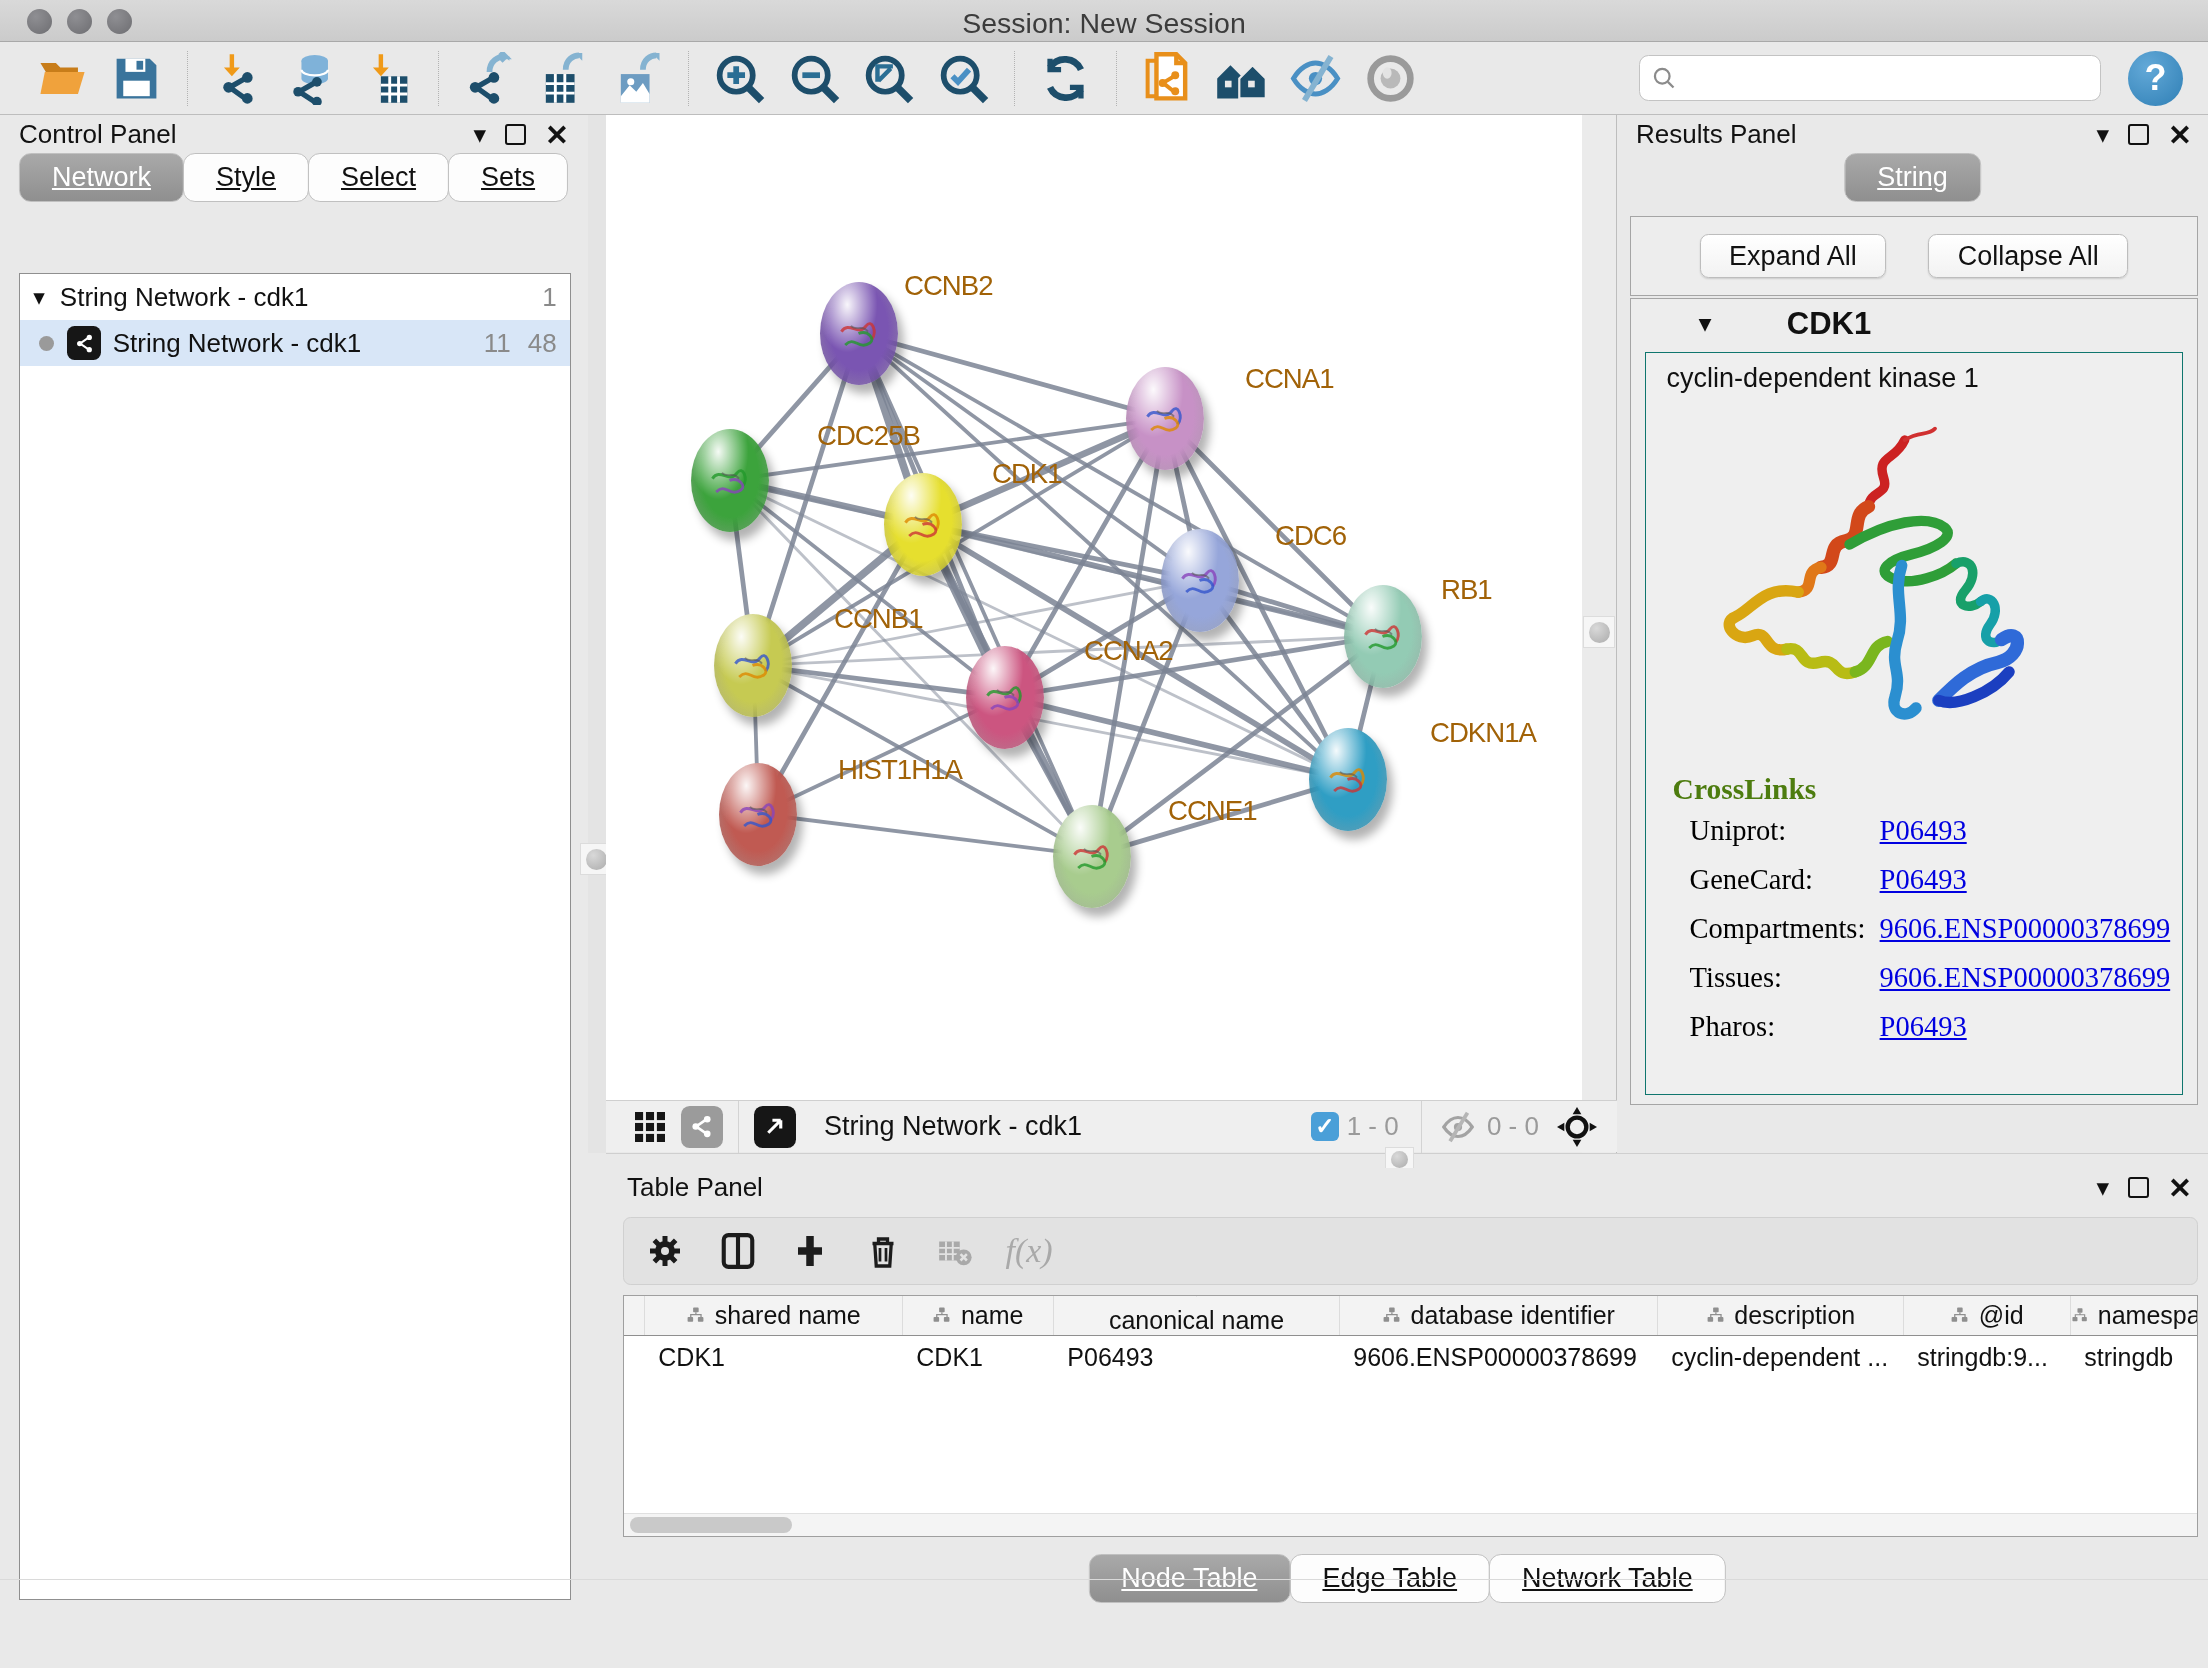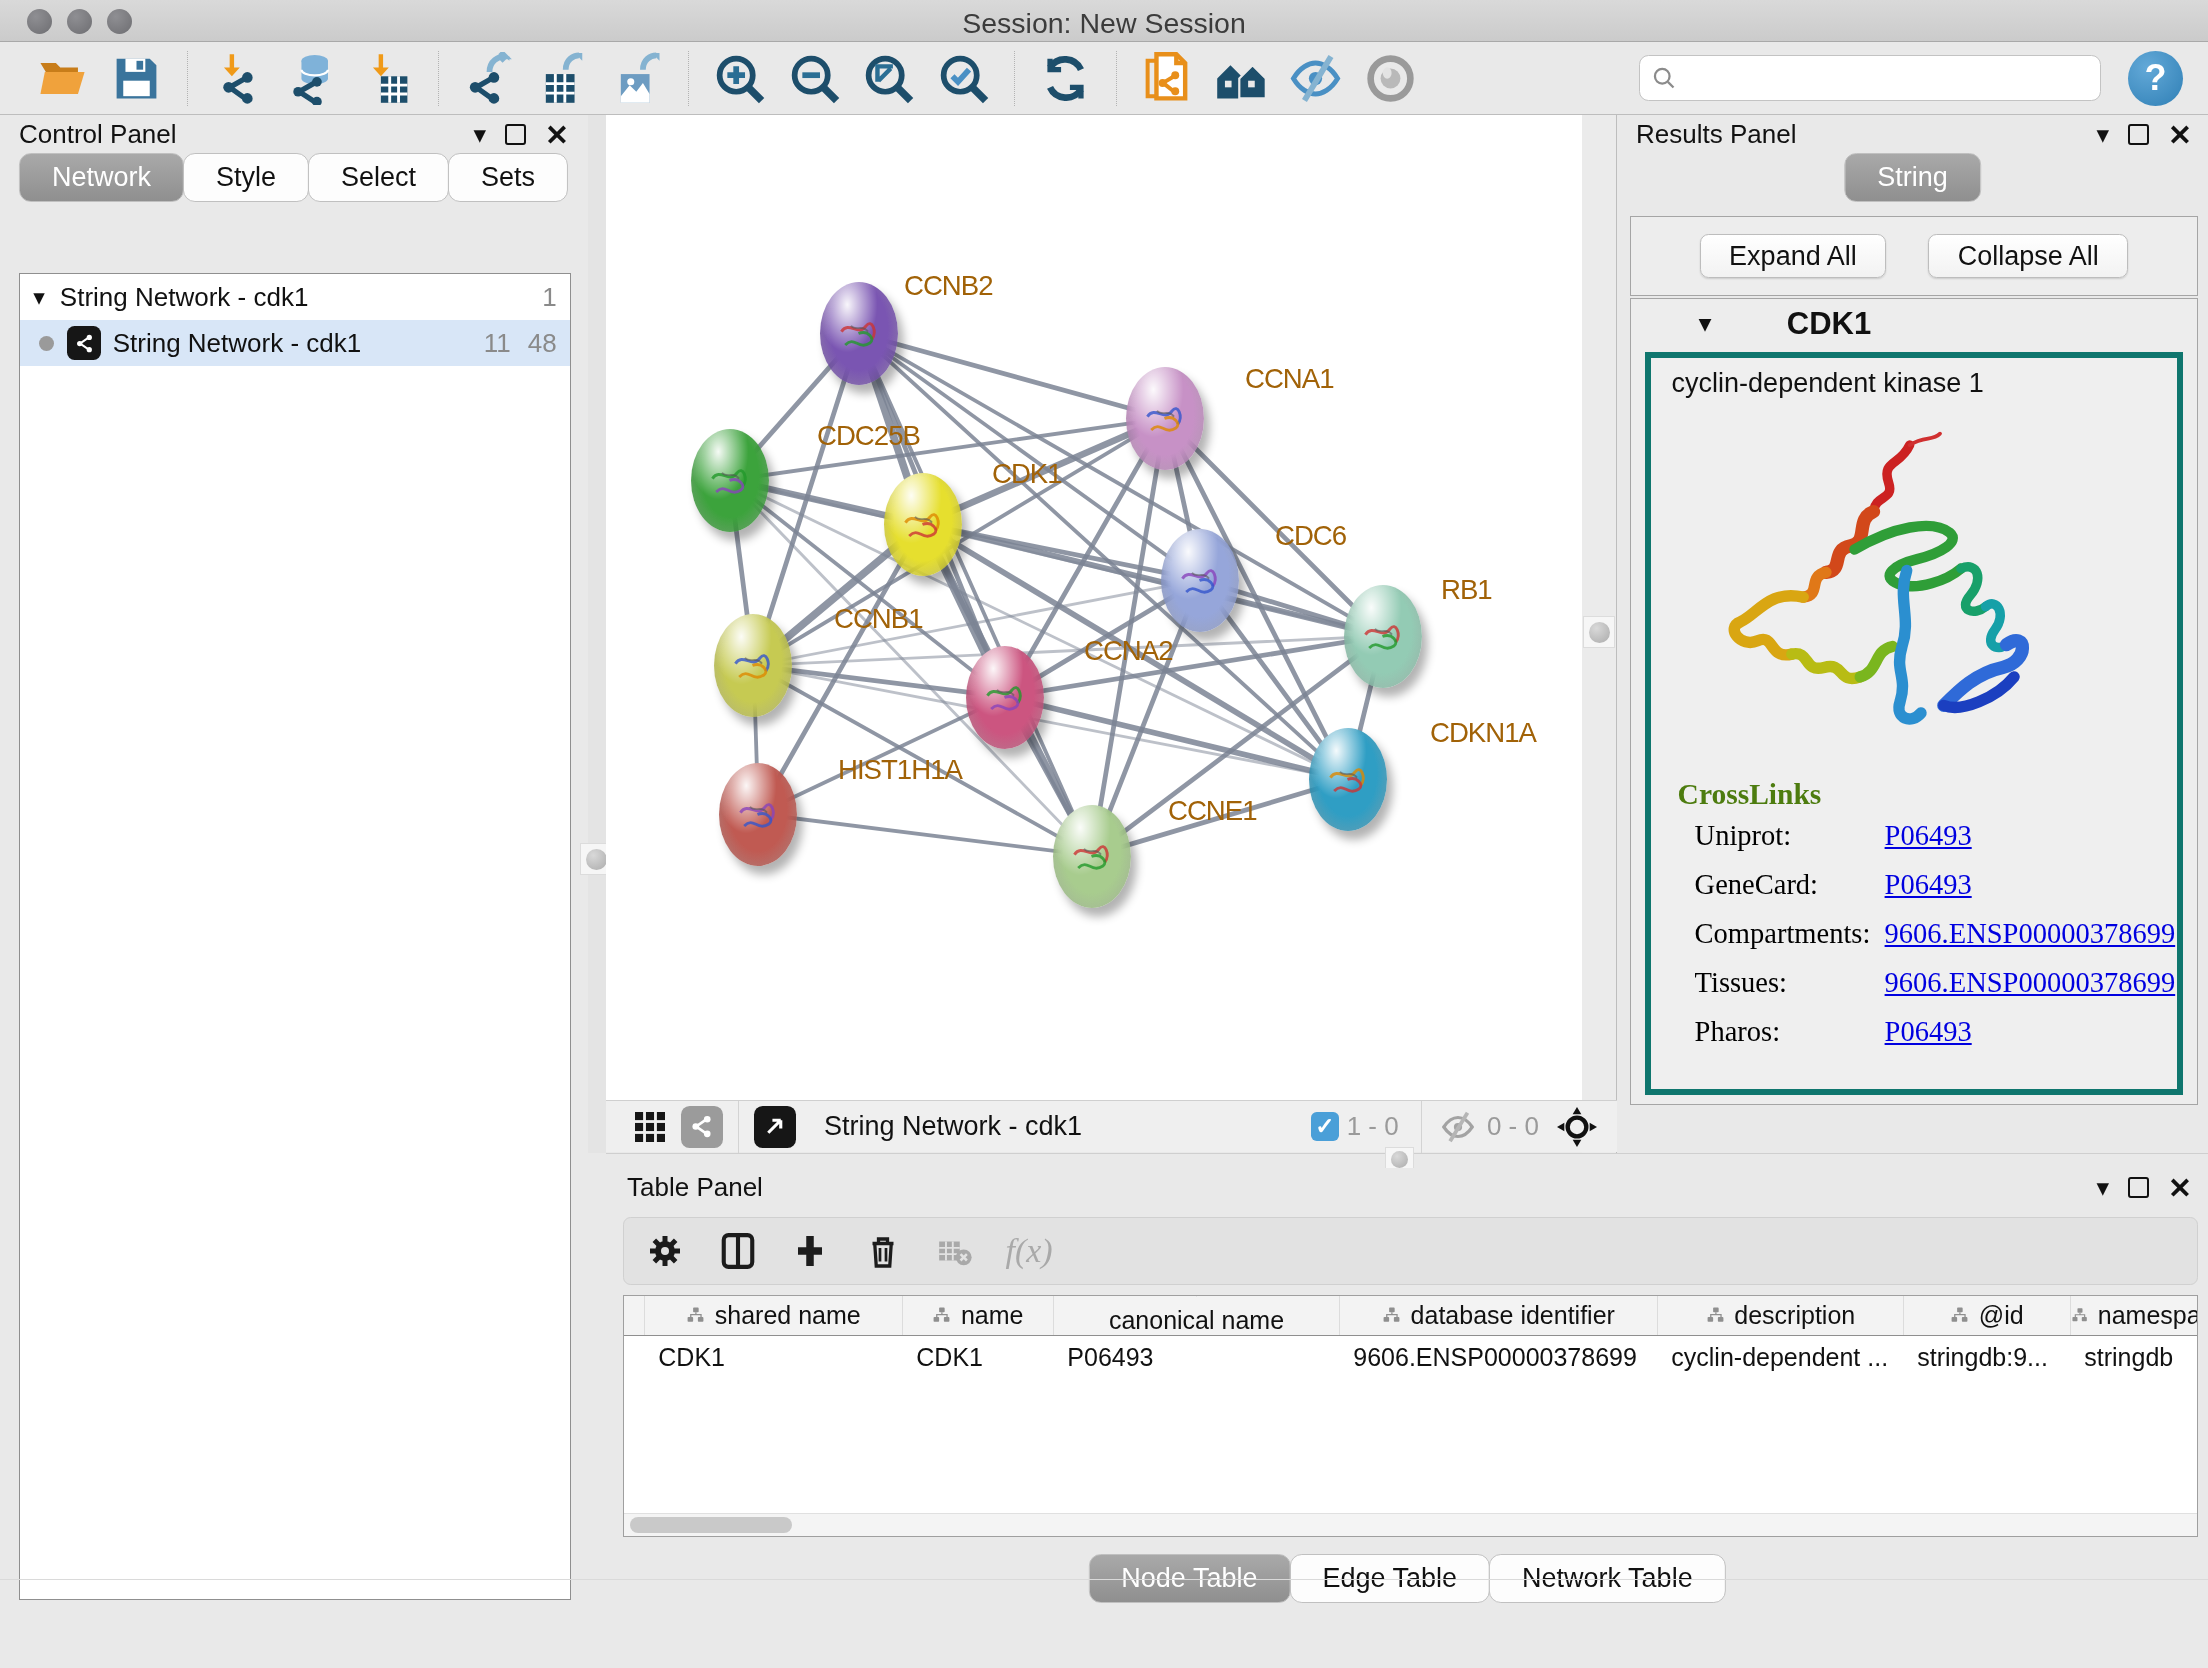--- a/index.html
+++ b/index.html
@@ -27,21 +27,21 @@
 
   
   .panel-header { position:absolute; height:38px; display:flex; align-items:center; font-size:26px; color:#111; }
   .win-controls { position:absolute; display:flex; align-items:center; gap:19px; }
   .wc { font-size:25px; color:#111; line-height:1; }
   .wc-box { width:21px; height:21px; border:2.9px solid #111; border-radius:2.9px; }
   .wc-x { font-size:28.5px; font-weight:bold; }
 
   .tabs { display:flex; }
   .tab { height:49px; padding:0 32px; display:flex; align-items:center; font-size:27px; color:#111;
-    background:#fdfdfd; border:1px solid #c0c0c0; border-radius:12px; margin-left:-1px; position:relative; }
+    background:#fdfdfd; border:1px solid #c0c0c0; border-radius:12px; margin-left:-1px; position:relative;text-decoration:underline; }
   .tab.sel { background:linear-gradient(#a9a9a9,#8f8f8f); color:#fff; z-index:2; }
 
   
   #control-panel { position:absolute; left:0; top:115px; width:588px; height:1502px; background:#e9e9e9;padding-left:6px; }
   #cp-tabs { position:absolute; left:50%; transform:translateX(-50%); top:38px; }
   #cp-toolbar { position:absolute; left:13.3px; right:13.3px; top:103px; height:49px; display:flex; align-items:center; }
   #cp-status { flex:1; text-align:center; font-size:26px; color:#111; }
   #tree-box { position:absolute; left:19px; right:17px; top:158px; bottom:17px; background:#fff; border:1.9px solid #8f8f8f; }
   .tree-row { height:46px; display:flex; align-items:center; font-size:26px; color:#111; padding:0 13.3px; }
   .tree-row.sel { background:#d8e6f7; }
@@ -76,21 +76,21 @@
 
   
   #results-panel { position:absolute; left:1617px; top:115px; width:592px; height:1038px; background:#e9e9e9; }
   #rp-tab { position:absolute; left:50%; transform:translateX(-50%); top:38px; }
   #rp-box1 { position:absolute; left:13.3px; right:11.4px; top:101px; height:80px; background:#ededed; border:1.9px solid #a5a5a5; display:flex; align-items:center; justify-content:center; gap:42px; }
   .btn-white { height:44px; padding:0 28.5px; background:linear-gradient(#ffffff,#f2f2f2); border:1px solid #bdbdbd; border-radius:8.6px;
     font-size:27px; color:#111; display:flex; align-items:center; box-shadow:0 1px 1.9px rgba(0,0,0,.15); }
   #rp-box2 { position:absolute; left:13.3px; right:11.4px; top:183px; height:807px; background:#ededed; border:1.9px solid #a5a5a5; }
   #rp-sec-head { height:49px; display:flex; align-items:center; font-size:31px; font-weight:bold; color:#111; }
   #rp-sec-head .tri { margin-left:68px; margin-right:76px; }
-  #rp-content { position:absolute; left:13.3px; right:13.3px; top:53px; bottom:9.5px; background:#efefef; border:6px solid #0f766e; overflow:hidden; }
+  #rp-content { position:absolute; left:13.3px; right:13.3px; top:53px; bottom:9.5px; background:#efefef; border:1px solid #0f766e; overflow:hidden; }
   #rp-desc { font-size:27px; color:#111; padding:9.5px 0 0 21px; }
   #protein-img { position:absolute; left:61px; top:70px; }
   #crosslinks { position:absolute; left:0; top:420px; width:100%; font-family:"Liberation Serif",serif; }
   #cl-head { font-size:29.5px; font-weight:bold; color:#4d7c0f; padding-left:27px; }
   .cl-row { display:flex; font-size:28.5px; padding:8.6px 0 8.6px 44px; }
   .cl-label { width:190px; color:#000; flex:0 0 auto; }
   .cl-link { color:#0000e0; text-decoration:underline; }
 
   
   #hdivider { position:absolute; left:606px; top:1153px; width:1603px; height:15px; background:#e9e9e9; border-top:1px solid #cfcfcf; }

